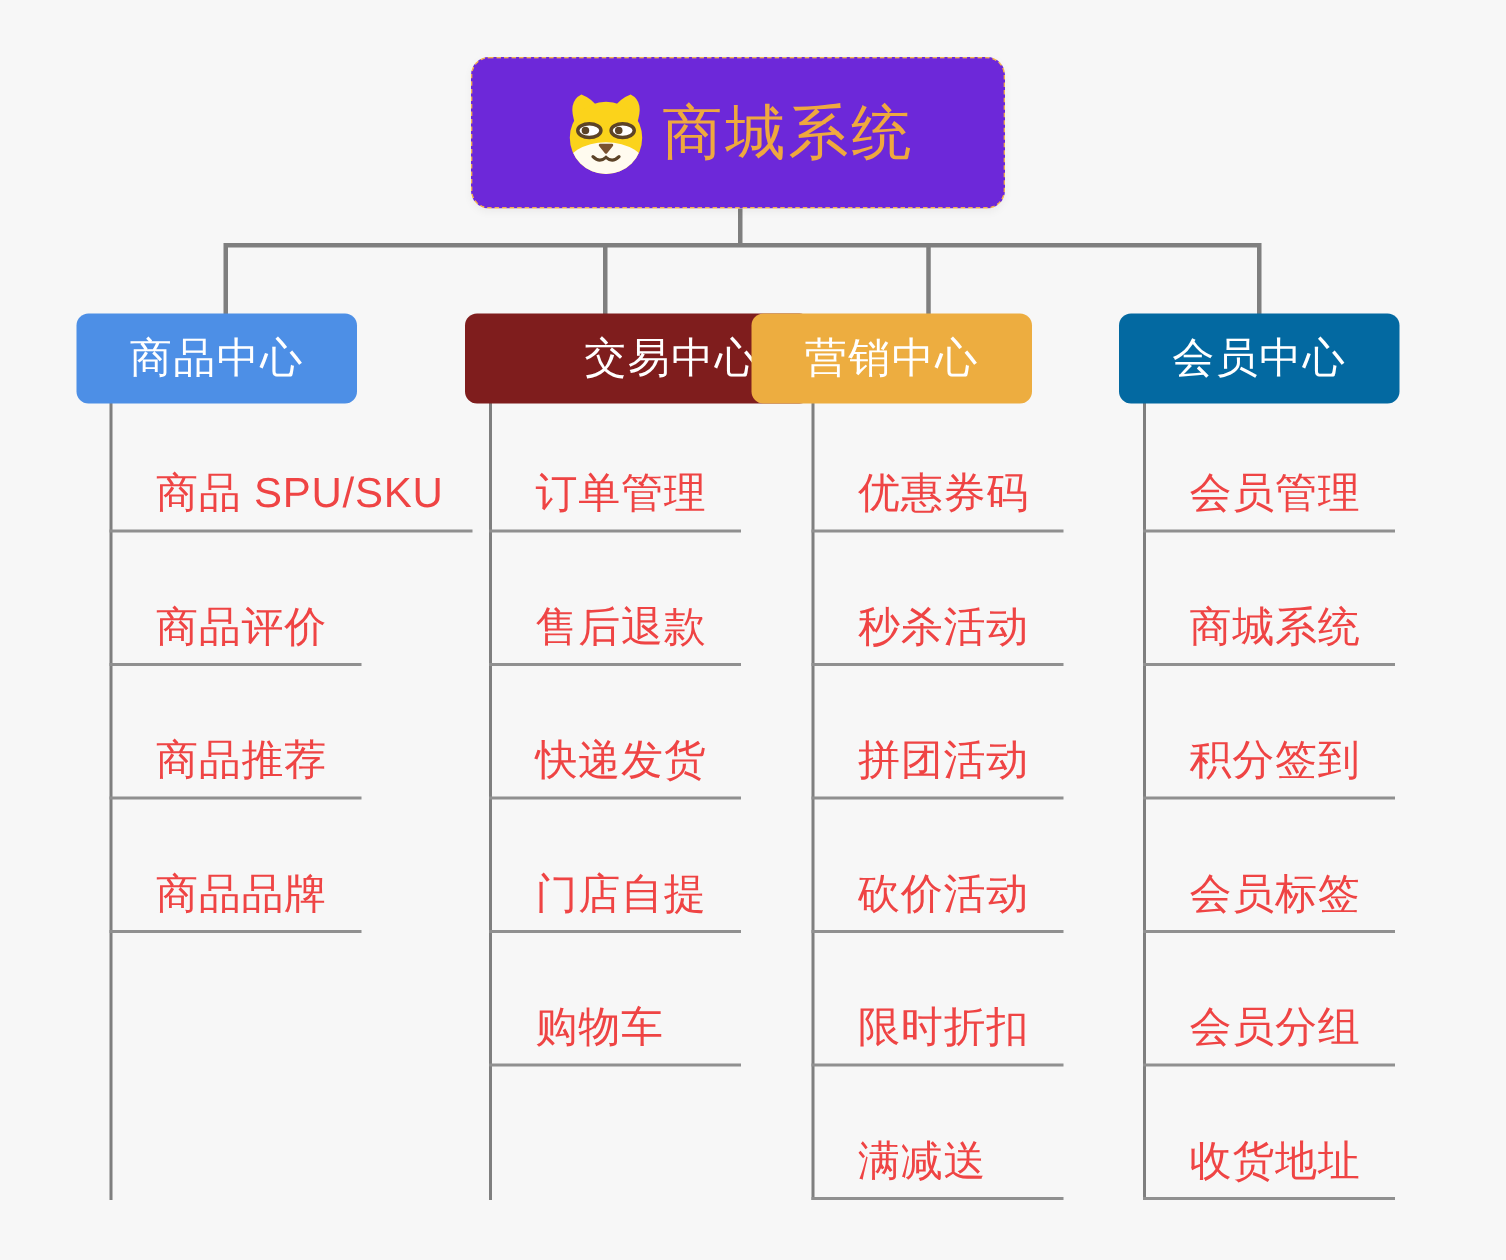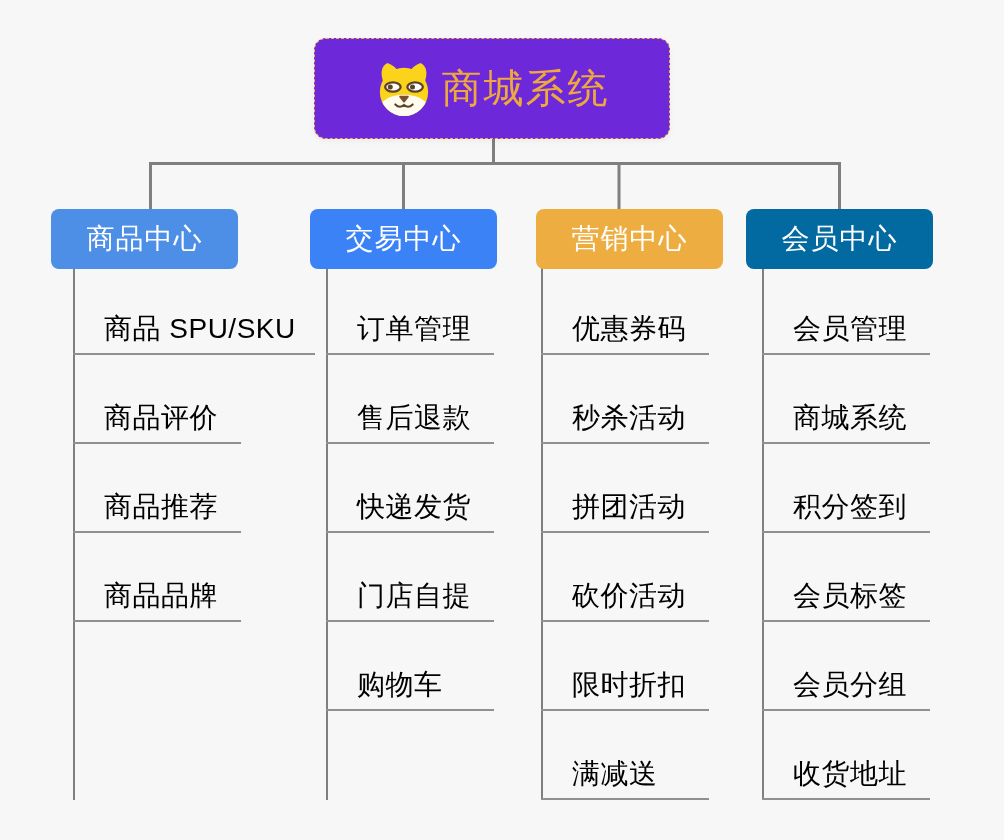--- a/index.html
+++ b/index.html
@@ -34,38 +34,38 @@
   
   .branch-node {
     position: absolute; top: 209px; width: 187px; height: 60px;
     border-radius: 8px;
     color: #ffffff; font-size: 28px;
     display: flex; align-items: center; justify-content: center;
     letter-spacing: 1px;
   }
   .b0 { left: 51px; }
   .b1 { left: 310px; }
-  .b2 { left: 536px; }
+  .b2 { left: 501px; }
   .b3 { left: 746px; }
 
   
   .column { position: absolute; top: 311px; }
   .c0 { left: 73px; }
   .c1 { left: 326px; }
   .c2 { left: 541px; }
   .c3 { left: 762px; }
   .item {
     width: max-content;
     min-width: 118px;
     padding: 0 19px 6px 31px;
     margin-bottom: 45px;
     border-bottom: 2px solid var(--underline, #909090);
     font-size: 28px;
     line-height: 36px;
-    color: #000000;
+    color: #ef4444;
     letter-spacing: 0.5px;
   }
 </style>
 </head>
 <body style="background: rgb(247, 247, 247);">
 
 <div id="canvas">
 
   <svg id="connector-svg" xmlns="http://www.w3.org/2000/svg">
     <g fill="none" stroke-width="3" stroke="#7F7F7F">
@@ -101,21 +101,21 @@
         <path d="M26 37 H34 L30 42 Z" fill="#7A5230" stroke="#7A5230" stroke-width="2" stroke-linejoin="round"></path>
         <path d="M21 45 Q25.5 49.5 30 45.5 Q34.5 49.5 39 45" fill="none" stroke="#5C4327" stroke-width="2.2" stroke-linecap="round"></path>
       </svg>
     </span>
     <span class="root-title" style="color: rgb(239, 168, 62);">商城系统</span>
   </div>
 
   <div class="branch-node b0" style="background-color: rgb(77, 143, 230);">
     <span>商品中心</span>
   </div>
-  <div class="branch-node b1" style="background-color: #3b82f6;">
+  <div class="branch-node b1" style="background-color: #7f1d1d; padding-left: 44px;">
     <span>交易中心</span>
   </div>
   <div class="branch-node b2" style="background-color: rgb(237, 173, 64);">
     <span>营销中心</span>
   </div>
   <div class="branch-node b3" style="background-color: #0369a1;">
     <span>会员中心</span>
   </div>
 
   <div class="column c0">

